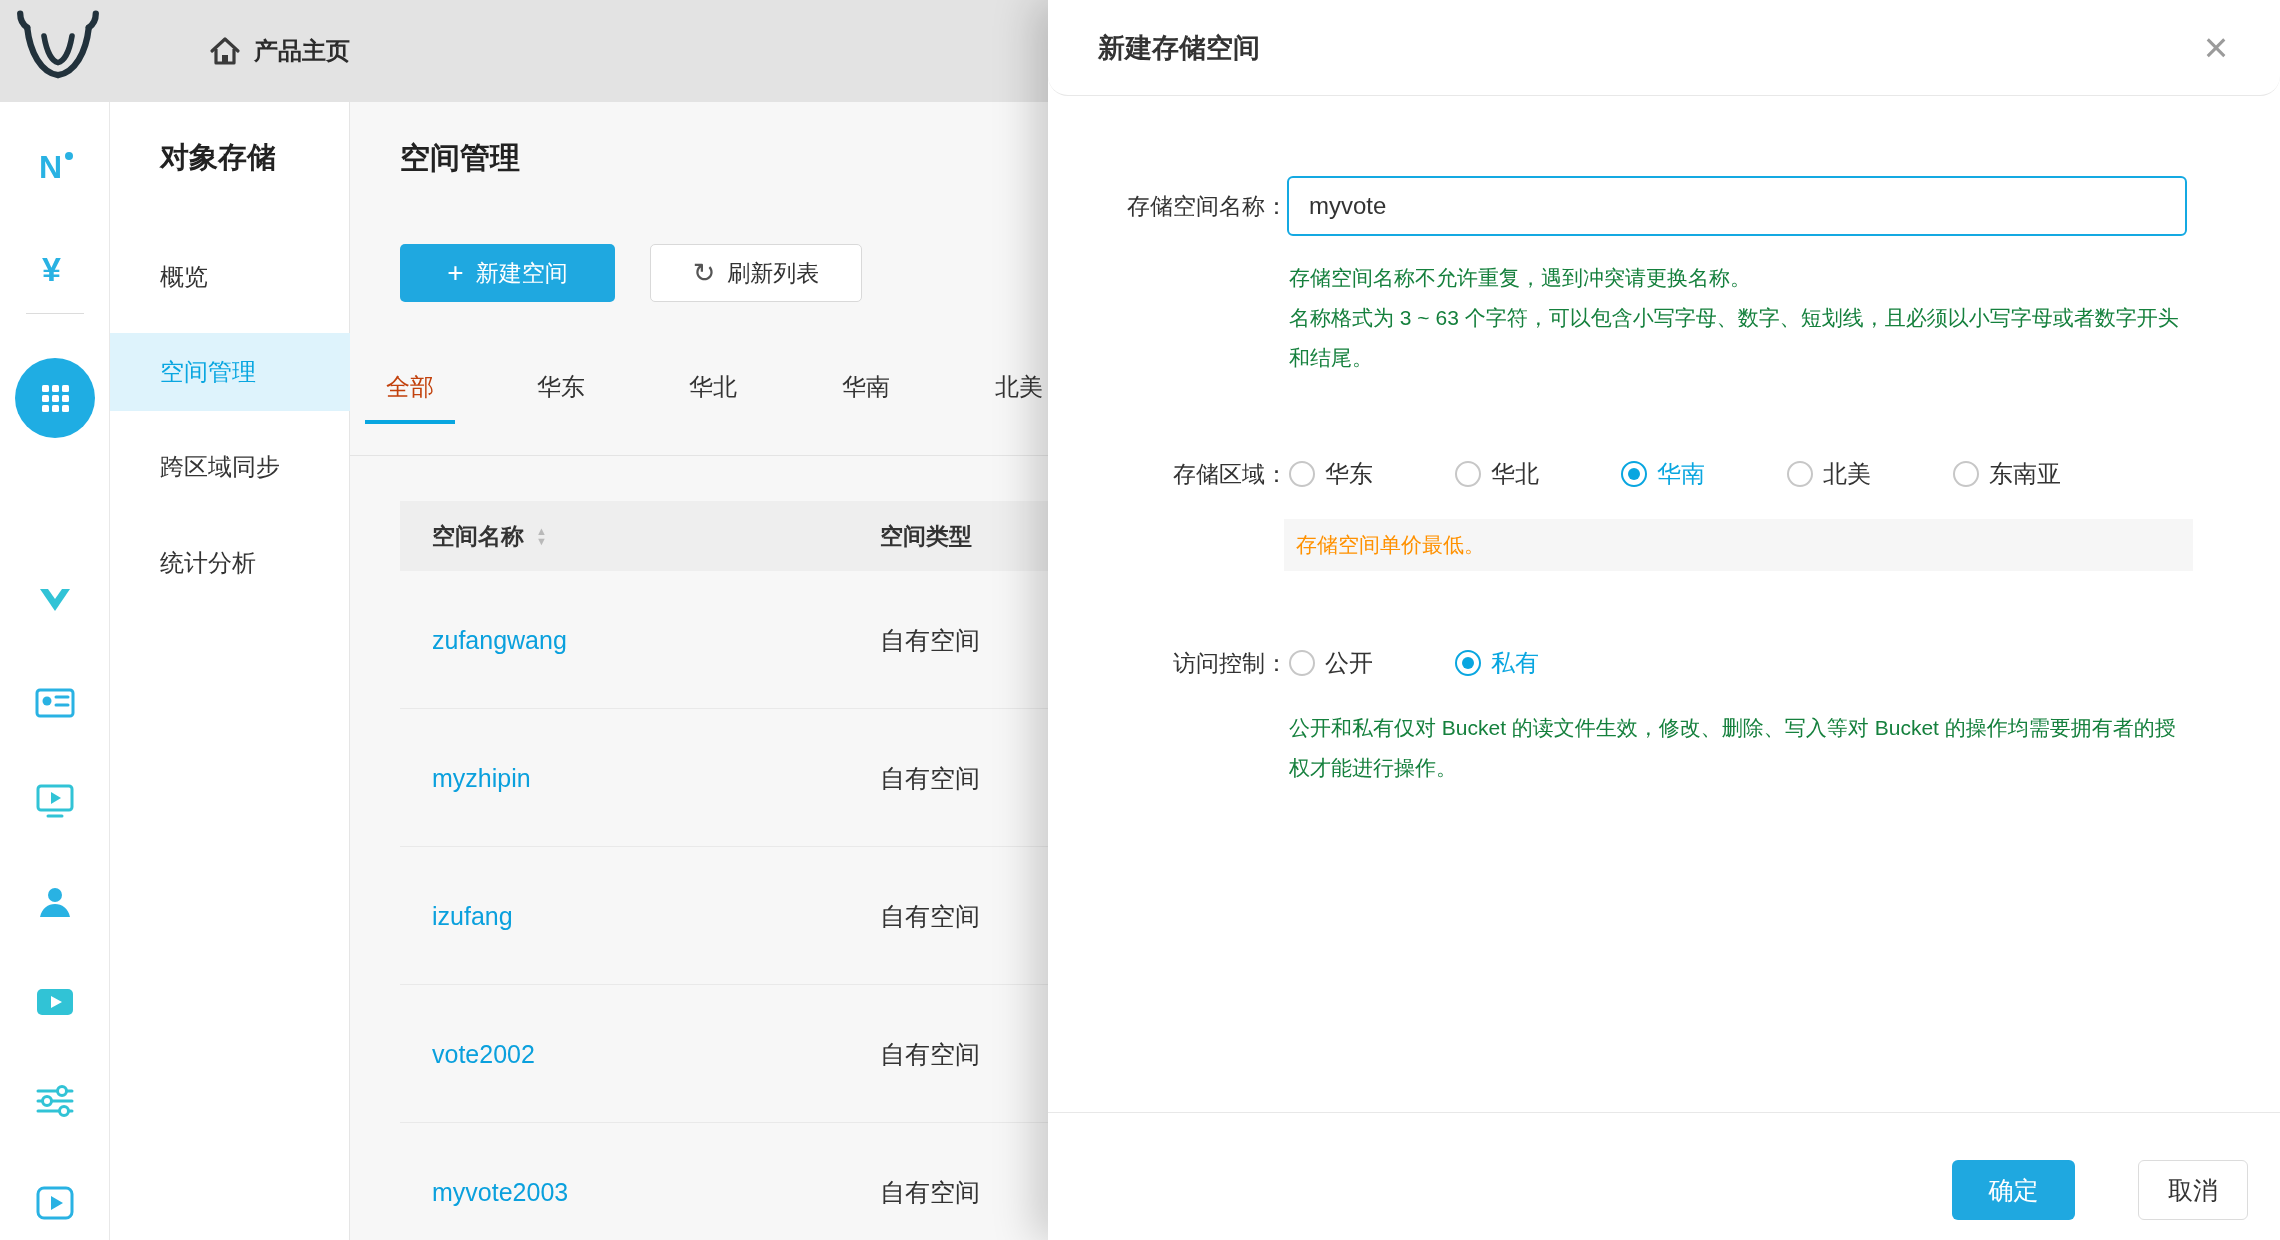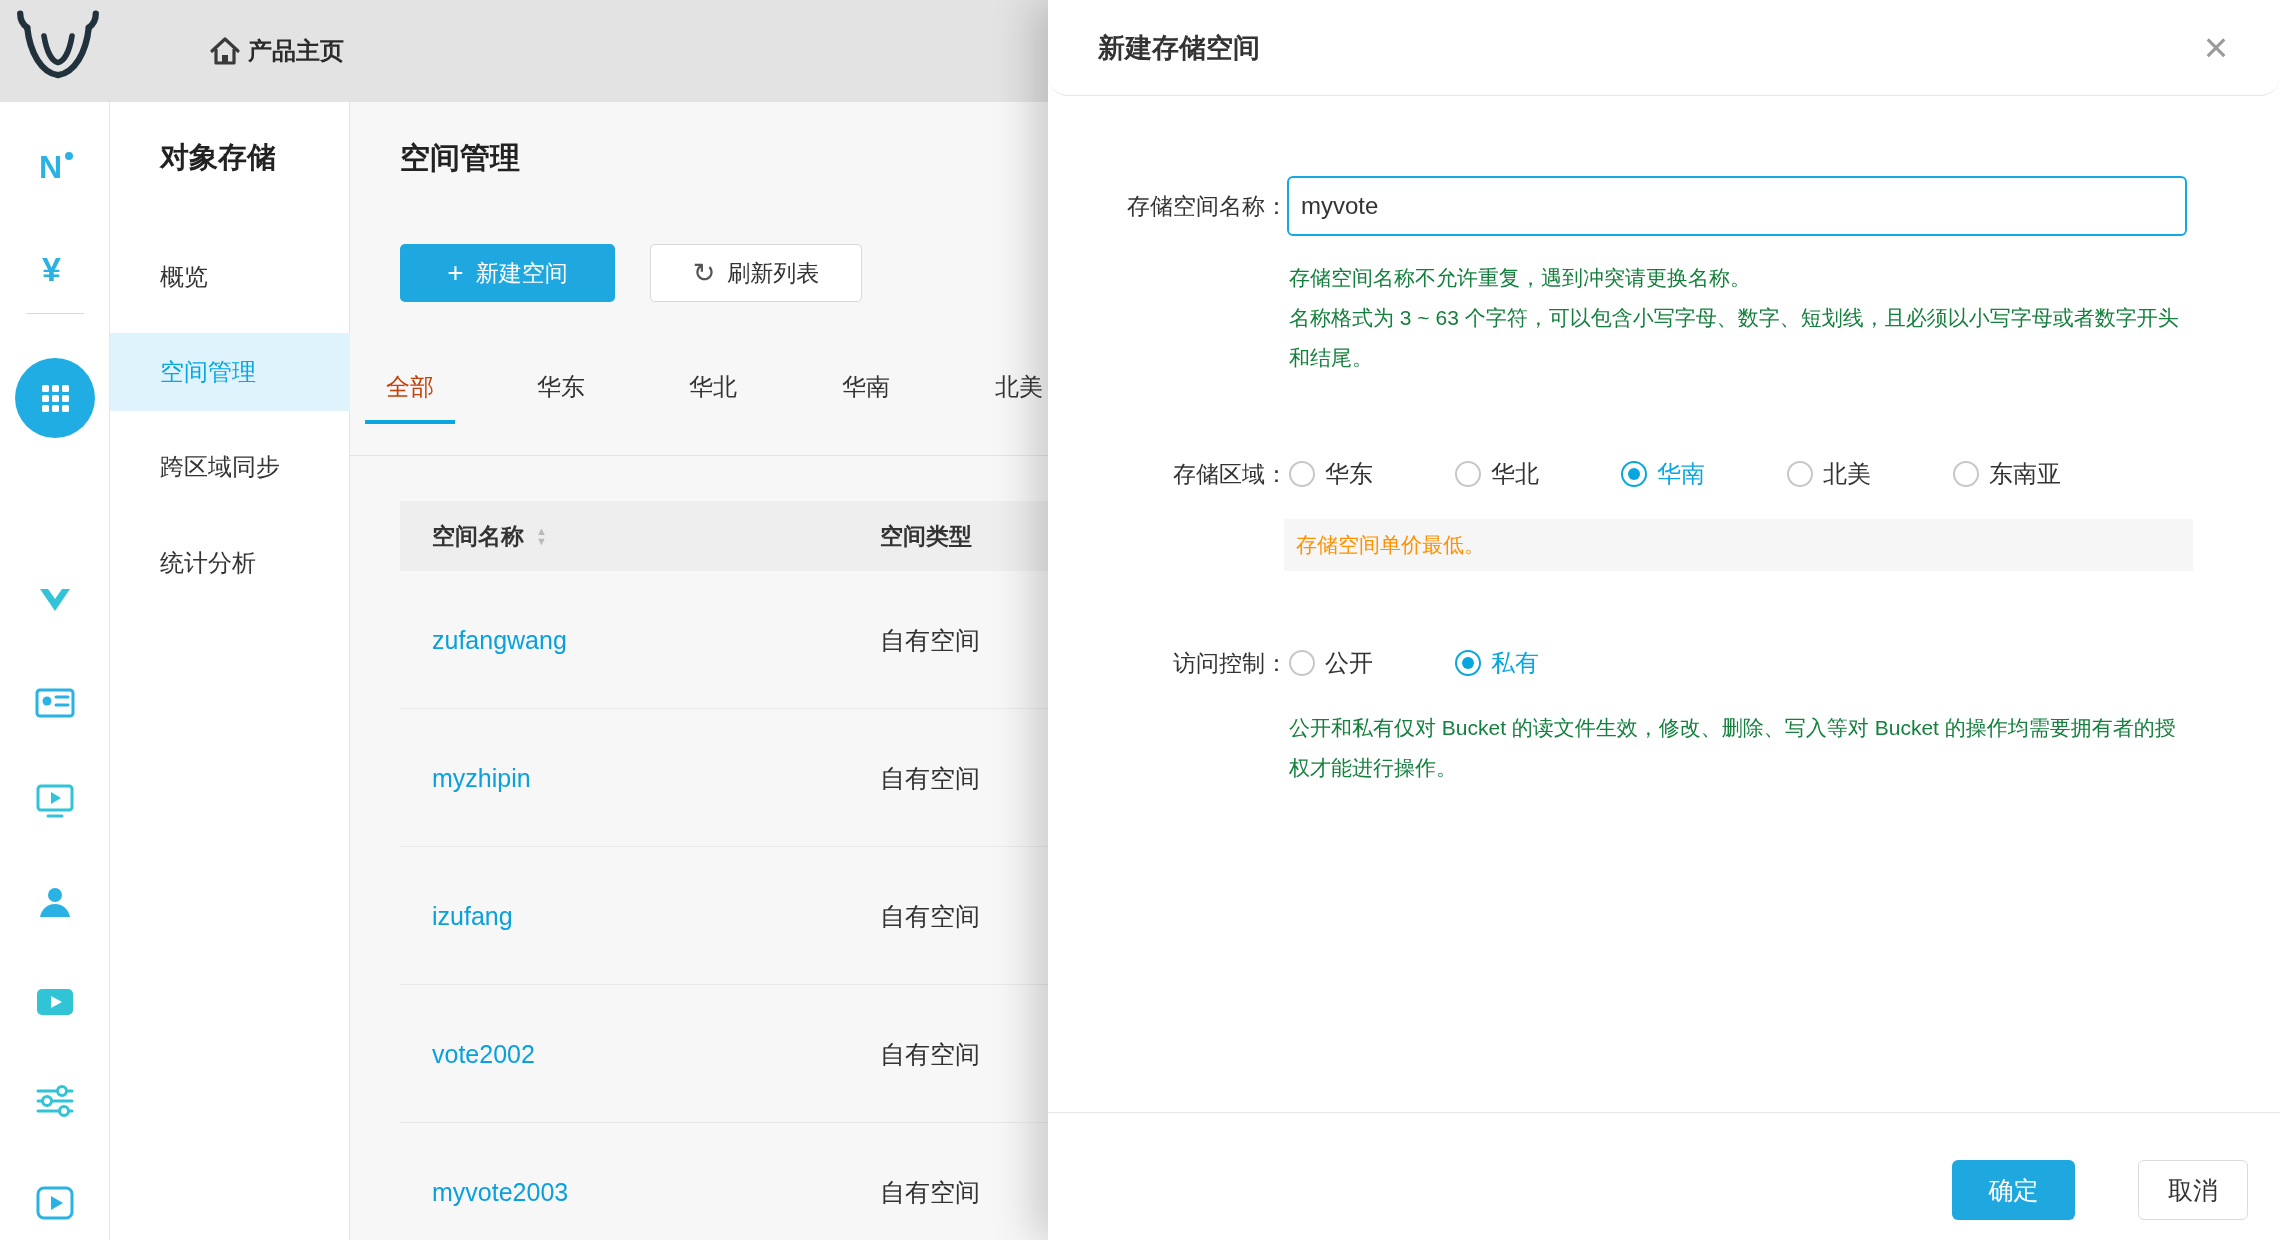--- a/index.html
+++ b/index.html
@@ -3,21 +3,21 @@
 <meta charset="utf-8">
 <style>
   * { margin:0; padding:0; box-sizing:border-box; }
   html,body { width:2280px; height:1240px; }
   body { font-family:"Liberation Sans","DejaVu Sans",sans-serif; background:#f7f7f7; overflow:hidden; }
   .app { position:relative; width:2280px; height:1240px; background:#f7f7f7; }
 
   
   .topbar { position:absolute; left:0; top:0; width:2280px; height:102px; background:#e3e3e3; z-index:2; }
   .logo { position:absolute; left:16px; top:10px; }
-  .home { position:absolute; left:208px; top:0; height:102px; display:flex; align-items:center; gap:6px; cursor:pointer; }
+  .home { position:absolute; left:208px; top:0; height:102px; display:flex; align-items:center; gap:12px; cursor:pointer; }
   .home-label { font-size:24px; font-weight:bold; color:#2b2b2b; }
 
   
   .rail { position:absolute; left:0; top:102px; width:110px; height:1138px; background:#fff; border-right:1px solid #e8e8e8; z-index:1; }
   .rail-item { position:absolute; left:33px; width:44px; height:44px; cursor:pointer; }
   .rail-item svg { width:44px; height:44px; display:block; }
   .c1 { color:#29b2e3; } .c2 { color:#31c3d6; }
   .rail-divider { position:absolute; left:26px; top:211px; width:58px; height:1px; background:#dcdcdc; }
   .rail-active { position:absolute; left:15px; top:256px; width:80px; height:80px; border-radius:50%; background:#1badе2; background:#1fade3; display:flex; align-items:center; justify-content:center; cursor:pointer; }
 
@@ -56,21 +56,21 @@
   .drawer { position:absolute; left:1048px; top:0; width:1232px; height:1240px; background:#fff; box-shadow:-14px 0 40px rgba(0,0,0,0.18); z-index:10; }
   .drawer-header { position:absolute; left:0; top:0; width:1232px; height:96px; border-bottom:1px solid #e8e8e8;border-radius:20px; }
   .drawer-title { position:absolute; left:50px; top:0; height:96px; line-height:96px; font-size:27px; font-weight:bold; color:#333; }
   .close-btn { position:absolute; right:34px; top:18px; width:60px; height:60px; font-size:42px; line-height:58px; text-align:center; color:#9b9b9b; cursor:pointer; background:none; border:none; }
 
   .form-label { position:absolute; left:10px; width:230px; text-align:right; font-size:23px; color:#333; }
   .lbl-name { top:176px; height:60px; line-height:60px; }
   .lbl-region { top:448px; height:52px; line-height:52px; }
   .lbl-access { top:637px; height:52px; line-height:52px; }
 
-  .name-input { position:absolute; left:239px; top:176px; width:900px; height:60px; border:2px solid #14a9e2; border-radius:6px; padding:0 12px; font-size:24px; color:#333; font-family:inherit; outline:none; background:#fff; }
+  .name-input { position:absolute; left:239px; top:176px; width:900px; height:60px; border:2px solid #14a9e2; border-radius:6px; padding:0 20px; font-size:24px; color:#333; font-family:inherit; outline:none; background:#fff; }
   .help { position:absolute; left:241px; width:905px; font-size:21px; color:#15803d; line-height:40px; }
   .help-name { top:258px; }
   .help-access { top:708px; }
 
   .radio-row { position:absolute; left:241px; height:52px; display:flex; align-items:center; column-gap:82px; }
   .rr-region { top:448px; }
   .rr-access { top:637px; }
   .radio { display:flex; align-items:center; gap:10px; font-size:24px; color:#333; cursor:pointer; }
   .radio-circle { width:26px; height:26px; border-radius:50%; border:2px solid #c7c7c7; background:#fff; flex:0 0 auto; position:relative; }
   .radio.selected { color:#09a6e0; }

